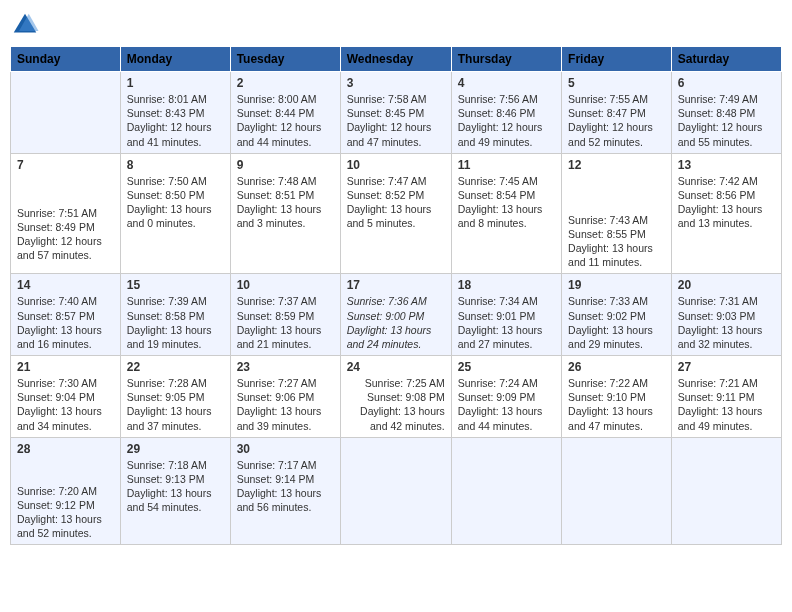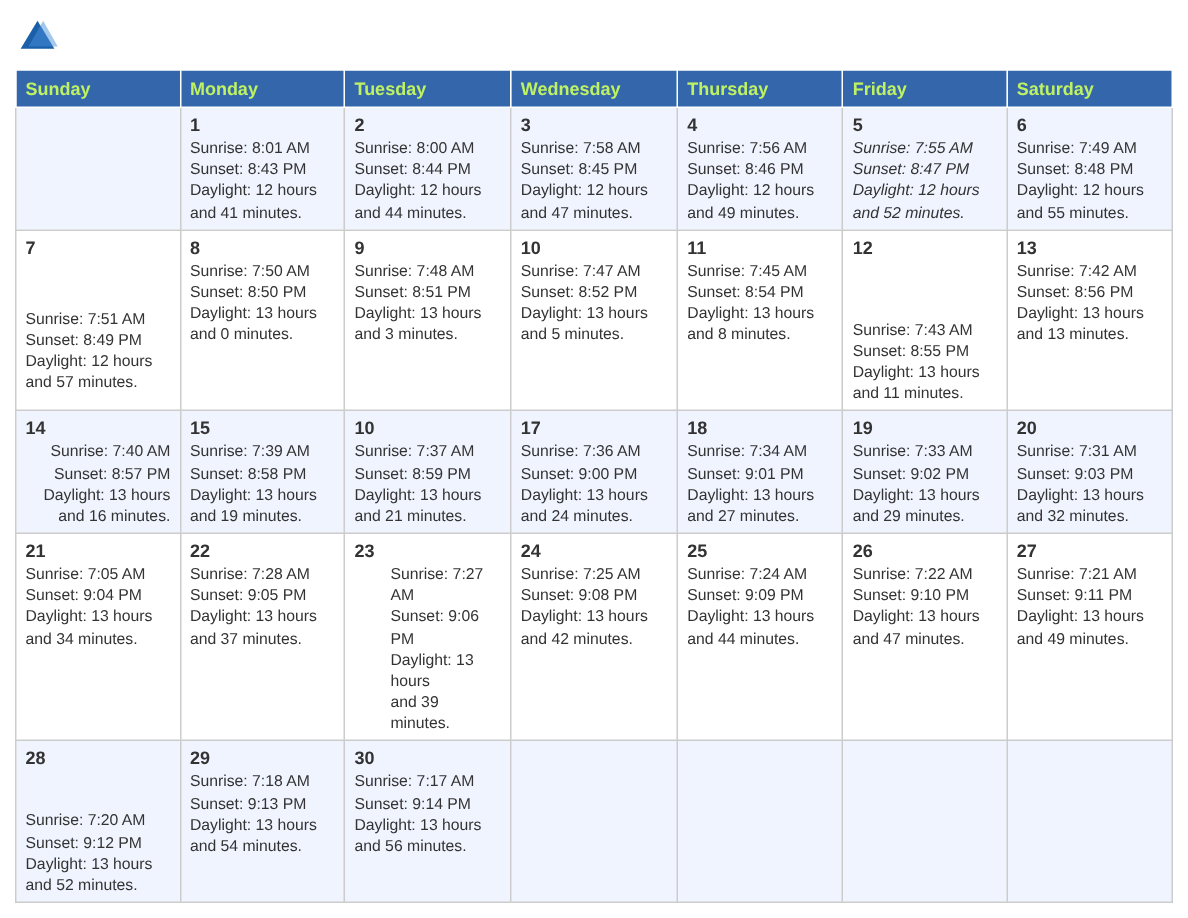--- a/index.html
+++ b/index.html
@@ -46,21 +46,21 @@
       font-size: 15px;
       color: #333;
     }
     table {
       width: 100%;
       border-collapse: collapse;
       font-size: 11px;
     }
     thead tr th {
       background-color: #3366aa;
-      color: #bef264;
+      color: #000000;
       text-align: left;
       padding: 5px 6px;
       font-size: 12px;
       font-weight: bold;
       border: 1px solid #fff;
     }
     tbody tr {
       vertical-align: top;
     }
     tbody tr td {
@@ -147,21 +147,21 @@
         </td>
         <td>
           <span class="day-number">4</span>
           <div class="day-info" style="white-space: pre-line;">Sunrise: 7:56 AM
 Sunset: 8:46 PM
 Daylight: 12 hours
 and 49 minutes.</div>
         </td>
         <td>
           <span class="day-number">5</span>
-          <div class="day-info" style="white-space: pre-line; font-style: italic;">Sunrise: 7:55 AM
+          <div class="day-info" style="white-space: pre-line;">Sunrise: 7:55 AM
 Sunset: 8:47 PM
 Daylight: 12 hours
 and 52 minutes.</div>
         </td>
         <td>
           <span class="day-number">6</span>
           <div class="day-info" style="white-space: pre-line;">Sunrise: 7:49 AM
 Sunset: 8:48 PM
 Daylight: 12 hours
 and 55 minutes.</div>
@@ -214,42 +214,42 @@
           <span class="day-number">13</span>
           <div class="day-info" style="white-space: pre-line;">Sunrise: 7:42 AM
 Sunset: 8:56 PM
 Daylight: 13 hours
 and 13 minutes.</div>
         </td>
       </tr>
       <tr>
         <td>
           <span class="day-number">14</span>
-          <div class="day-info" style="white-space: pre-line; text-align: right;">Sunrise: 7:40 AM
+          <div class="day-info" style="white-space: pre-line;">Sunrise: 7:40 AM
 Sunset: 8:57 PM
 Daylight: 13 hours
 and 16 minutes.</div>
         </td>
         <td>
           <span class="day-number">15</span>
           <div class="day-info" style="white-space: pre-line;">Sunrise: 7:39 AM
 Sunset: 8:58 PM
 Daylight: 13 hours
 and 19 minutes.</div>
         </td>
         <td>
           <span class="day-number">10</span>
           <div class="day-info" style="white-space: pre-line;">Sunrise: 7:37 AM
 Sunset: 8:59 PM
 Daylight: 13 hours
 and 21 minutes.</div>
         </td>
         <td>
           <span class="day-number">17</span>
-          <div class="day-info" style="white-space: pre-line;">Sunrise: 7:36 AM
+          <div class="day-info" style="white-space: pre-line; font-style: italic;">Sunrise: 7:36 AM
 Sunset: 9:00 PM
 Daylight: 13 hours
 and 24 minutes.</div>
         </td>
         <td>
           <span class="day-number">18</span>
           <div class="day-info" style="white-space: pre-line;">Sunrise: 7:34 AM
 Sunset: 9:01 PM
 Daylight: 13 hours
 and 27 minutes.</div>
@@ -265,42 +265,42 @@
           <span class="day-number">20</span>
           <div class="day-info" style="white-space: pre-line;">Sunrise: 7:31 AM
 Sunset: 9:03 PM
 Daylight: 13 hours
 and 32 minutes.</div>
         </td>
       </tr>
       <tr>
         <td>
           <span class="day-number">21</span>
-          <div class="day-info" style="white-space: pre-line;">Sunrise: 7:05 AM
+          <div class="day-info" style="white-space: pre-line;">Sunrise: 7:30 AM
 Sunset: 9:04 PM
 Daylight: 13 hours
 and 34 minutes.</div>
         </td>
         <td>
           <span class="day-number">22</span>
           <div class="day-info" style="white-space: pre-line;">Sunrise: 7:28 AM
 Sunset: 9:05 PM
 Daylight: 13 hours
 and 37 minutes.</div>
         </td>
         <td>
           <span class="day-number">23</span>
-          <div class="day-info" style="white-space: pre-line; margin-left: 24px;">Sunrise: 7:27 AM
+          <div class="day-info" style="white-space: pre-line;">Sunrise: 7:27 AM
 Sunset: 9:06 PM
 Daylight: 13 hours
 and 39 minutes.</div>
         </td>
         <td>
           <span class="day-number">24</span>
-          <div class="day-info" style="white-space: pre-line;">Sunrise: 7:25 AM
+          <div class="day-info" style="white-space: pre-line; text-align: right;">Sunrise: 7:25 AM
 Sunset: 9:08 PM
 Daylight: 13 hours
 and 42 minutes.</div>
         </td>
         <td>
           <span class="day-number">25</span>
           <div class="day-info" style="white-space: pre-line;">Sunrise: 7:24 AM
 Sunset: 9:09 PM
 Daylight: 13 hours
 and 44 minutes.</div>

